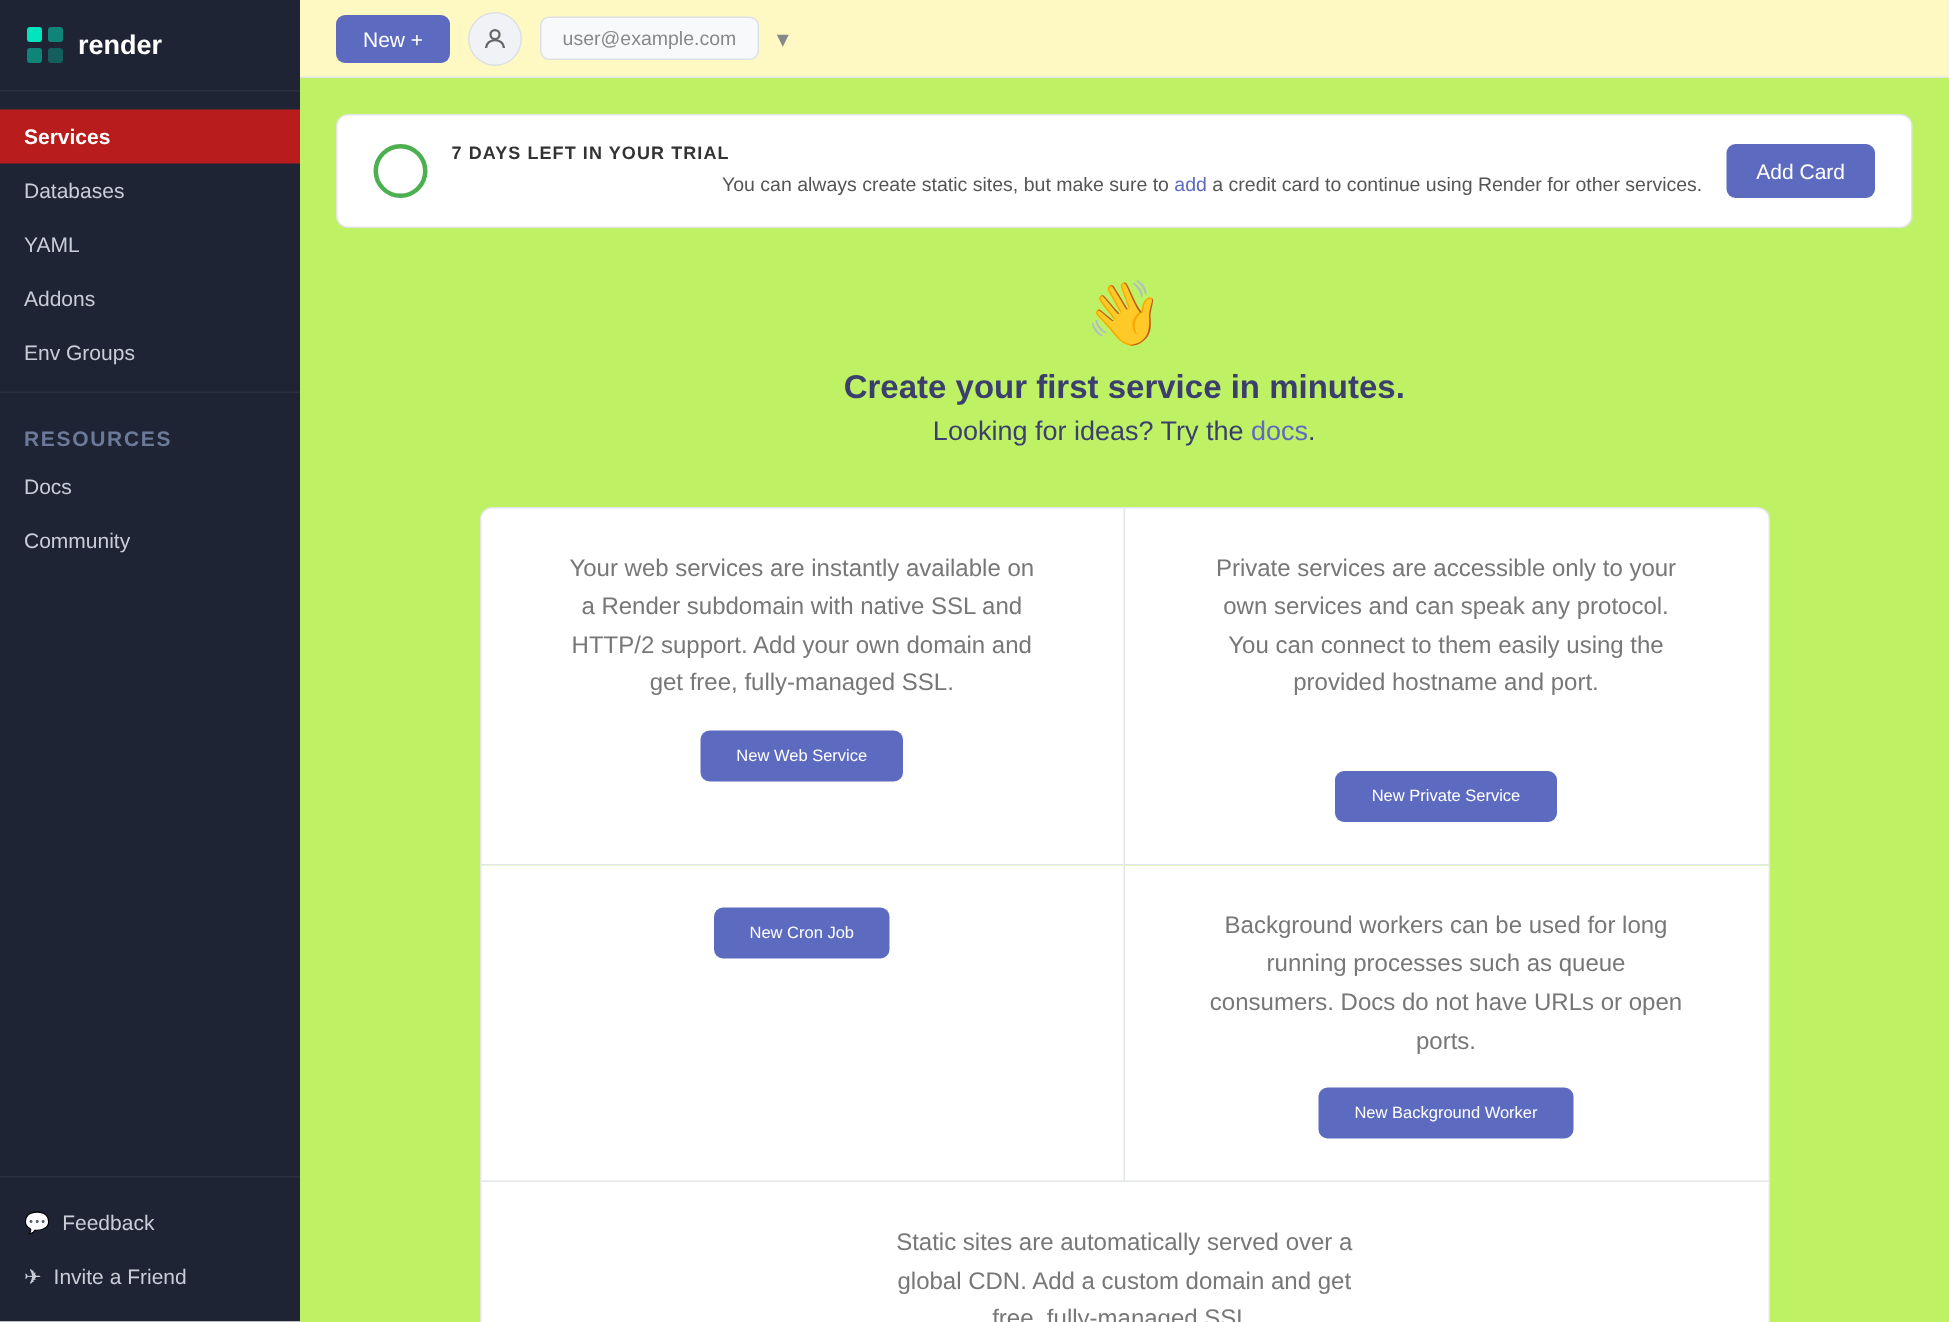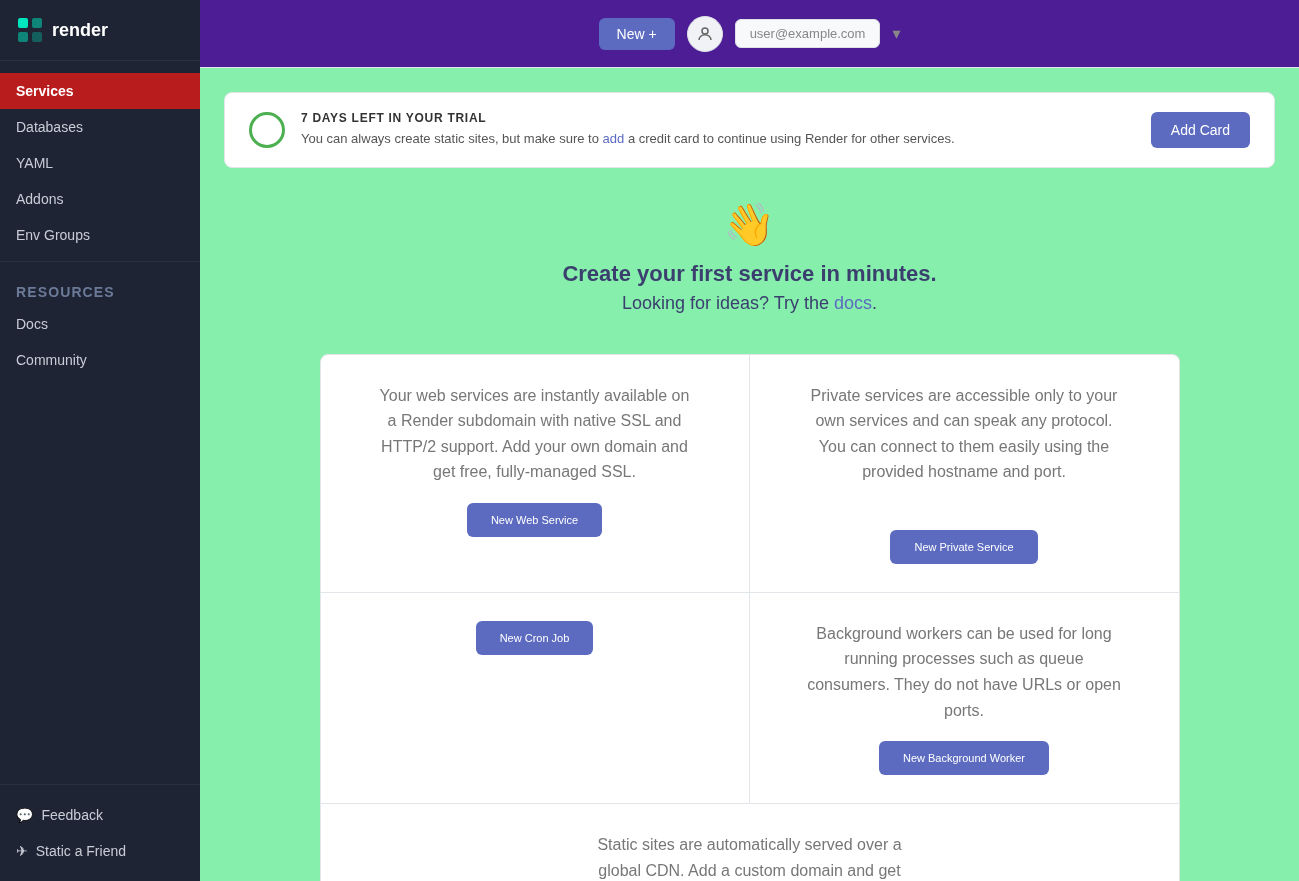--- a/index.html
+++ b/index.html
@@ -79,27 +79,27 @@
     
     #main {
       flex: 1;
       display: flex;
       flex-direction: column;
       overflow: hidden;
     }
 
     
     #header {
-      background: #4c1d95;
+      background: #fef9c3;
       border-bottom: 1px solid #e2e6ea;
       padding: 0 24px;
-      height: 68px;
-      display: flex;
-      align-items: center;
-      justify-content: center;
+      height: 52px;
+      display: flex;
+      align-items: center;
+      justify-content: flex-start;
       gap: 12px;
     }
     .new-button {
       background: #5c6bc0;
       color: white;
       border: none;
       padding: 8px 18px;
       border-radius: 6px;
       font-size: 14px;
       font-weight: 500;
@@ -132,21 +132,21 @@
       overflow: hidden;
       text-overflow: ellipsis;
       white-space: nowrap;
     }
 
     
     #content {
       flex: 1;
       overflow-y: auto;
       padding: 24px;
-      background: #86efac;
+      background: #bef264;
     }
 
     
     .trial-banner {
       background: #ffffff;
       border: 1px solid #e2e6ea;
       border-radius: 8px;
       padding: 18px 24px;
       display: flex;
       align-items: center;
@@ -168,20 +168,21 @@
       font-weight: 700;
       text-transform: uppercase;
       letter-spacing: 0.06em;
       color: #333;
       margin-bottom: 4px;
     }
     .trial-desc {
       font-size: 13px;
       color: #555;
       line-height: 1.5;
+      text-align: right;
     }
     .trial-desc a { color: #5c6bc0; text-decoration: none; }
     .add-card-btn {
       background: #5c6bc0;
       color: white;
       border: none;
       padding: 10px 20px;
       border-radius: 6px;
       font-size: 14px;
       font-weight: 500;
@@ -283,21 +284,21 @@
     <div class="sidebar-item">Community</div>
   </div>
 
   <div class="sidebar-bottom">
     <div class="sidebar-bottom-item">
       <span>💬</span>
       <span>Feedback</span>
     </div>
     <div class="sidebar-bottom-item">
       <span>✈</span>
-      <span>Static a Friend</span>
+      <span>Invite a Friend</span>
     </div>
   </div>
 </div>
 
 <div id="main">
 
   <div id="header">
     <button class="new-button">New +</button>
     <div class="user-avatar-btn">
       <svg width="18" height="18" viewBox="0 0 24 24" fill="none" stroke="currentColor" stroke-width="2">
@@ -340,21 +341,21 @@
       <div class="service-card">
         <p class="service-desc">Private services are accessible only to your own services and can speak any protocol. You can connect to them easily using the provided hostname and port.</p>
         <button class="service-btn">New Private Service</button>
       </div>
 
       <div class="service-card">
         <button class="service-btn">New Cron Job</button>
       </div>
 
       <div class="service-card">
-        <p class="service-desc">Background workers can be used for long running processes such as queue consumers. They do not have URLs or open ports.</p>
+        <p class="service-desc">Background workers can be used for long running processes such as queue consumers. Docs do not have URLs or open ports.</p>
         <button class="service-btn">New Background Worker</button>
       </div>
 
       <div class="service-card service-card-bottom">
         <p class="service-desc">Static sites are automatically served over a global CDN. Add a custom domain and get free, fully-managed SSL.</p>
         <button class="service-btn">New Static Site</button>
       </div>
 
     </div>
 

